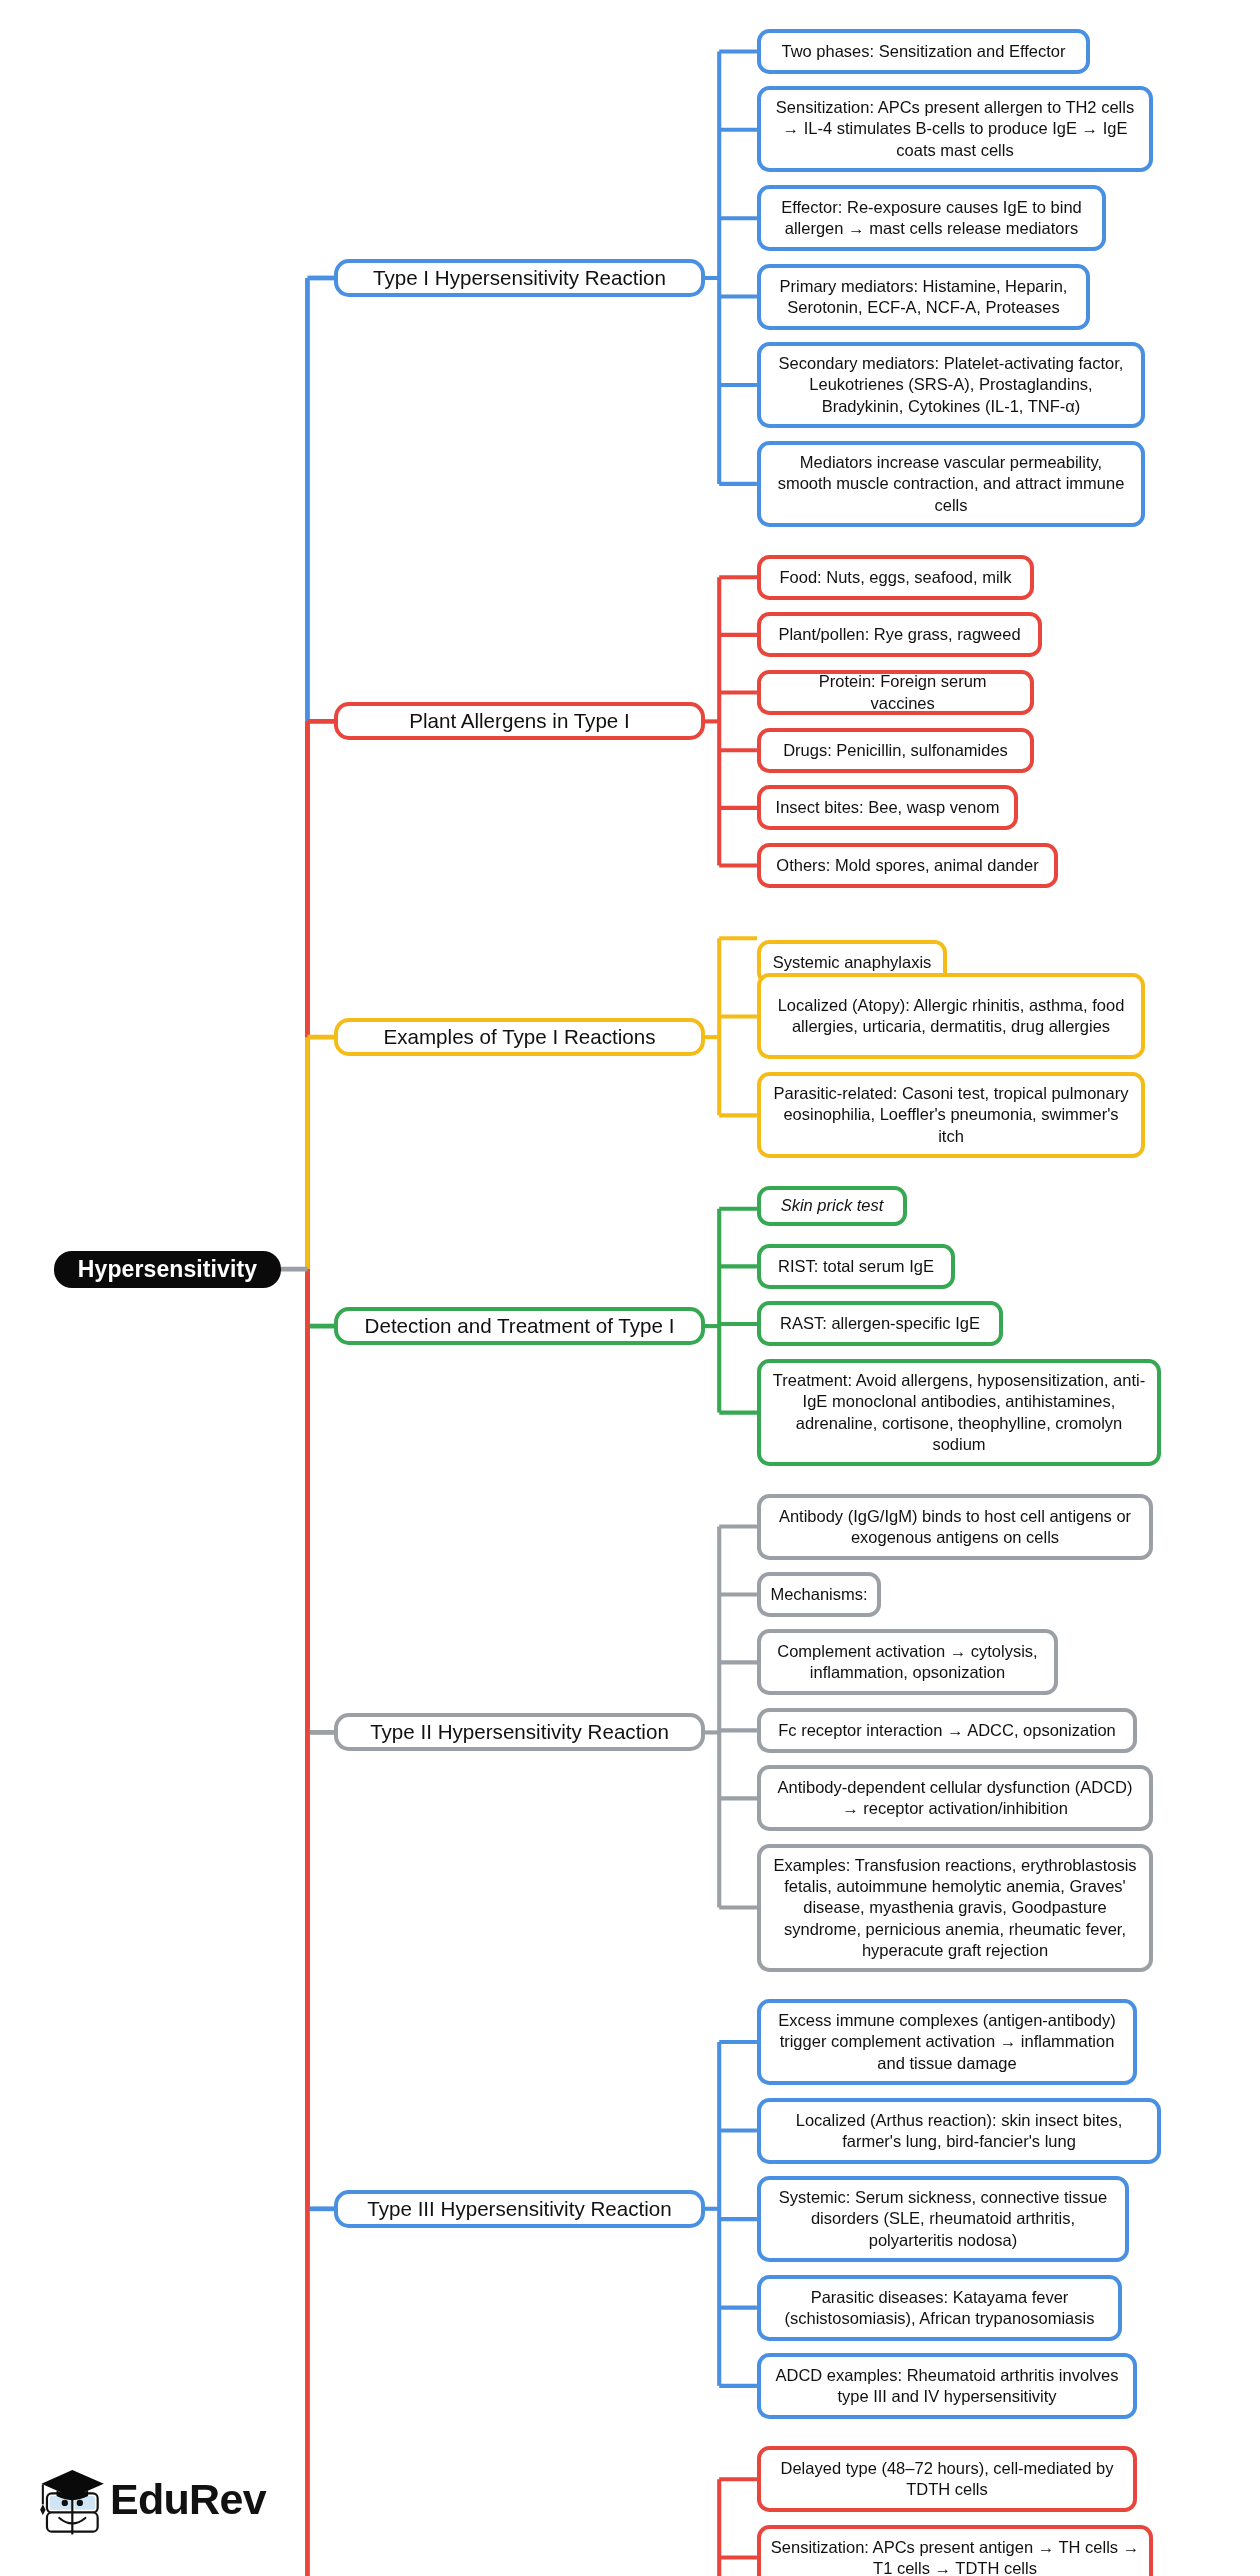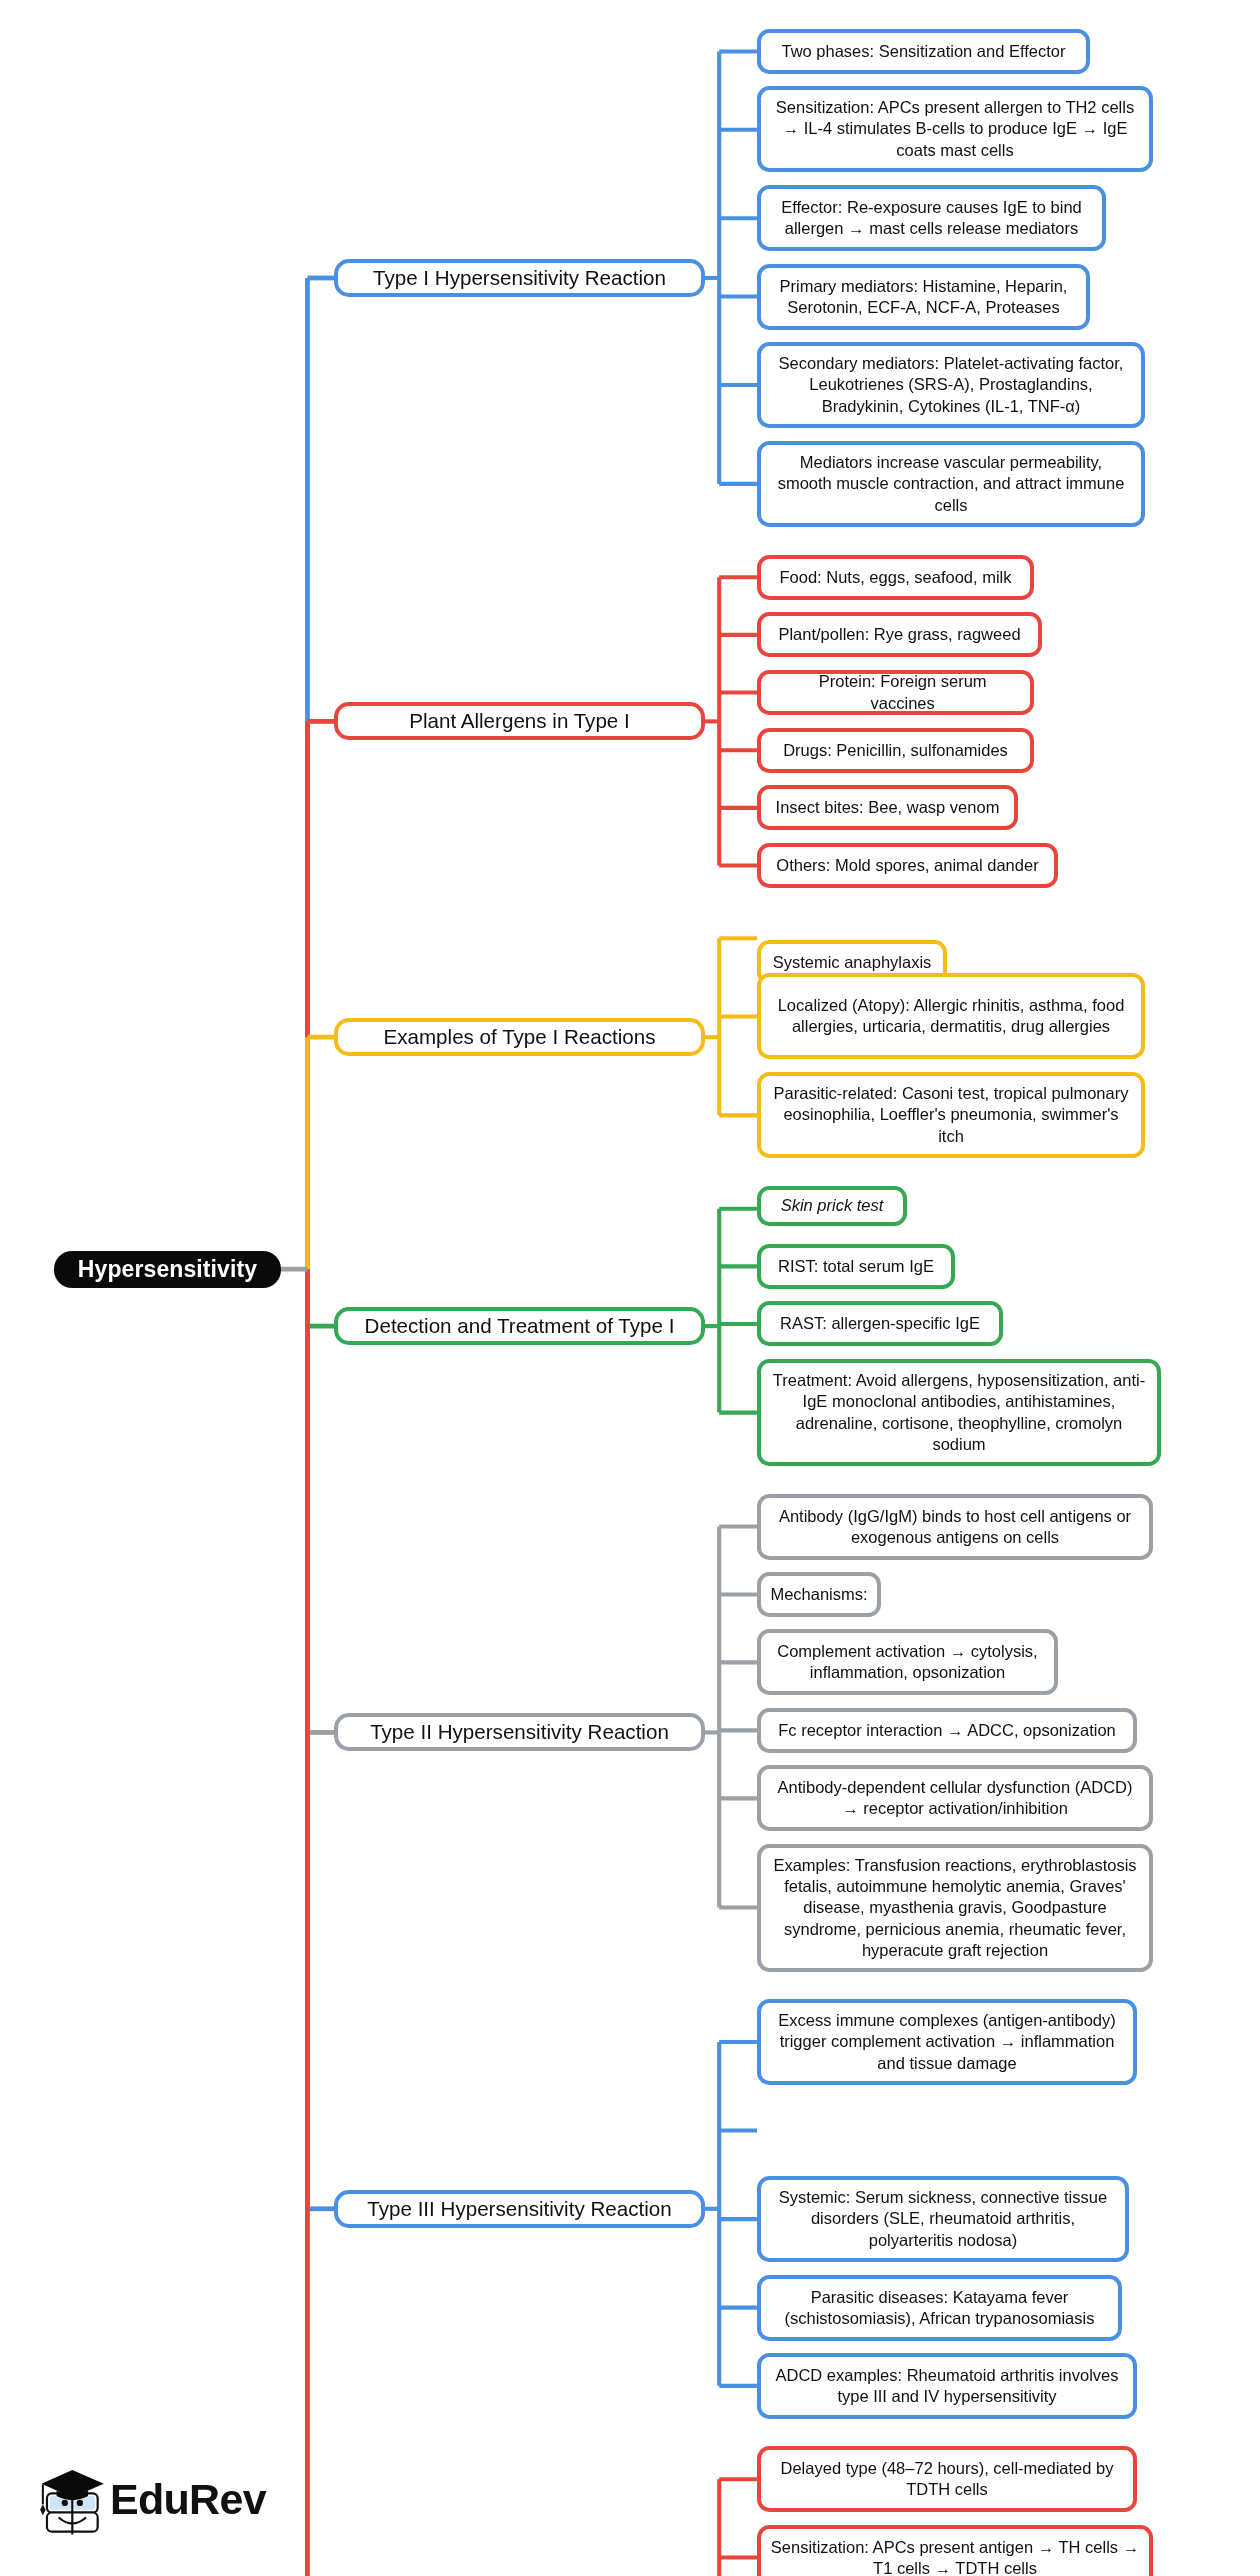--- a/index.html
+++ b/index.html
@@ -184,20 +184,21 @@
     <div class="node leaf c-green" style="left: 757px; top: 1359px; width: 404px; height: 107px; border-color: rgb(54, 168, 82);">Treatment: Avoid allergens, hyposensitization, anti-IgE monoclonal antibodies, antihistamines, adrenaline, cortisone, theophylline, cromolyn sodium</div>
     <div class="node branch c-gray" style="left: 334px; top: 1713px; width: 371px; height: 38px; border-color: rgb(154, 160, 166);">Type II Hypersensitivity Reaction</div>
     <div class="node leaf c-gray" style="left: 757px; top: 1494px; width: 396px; height: 66px; border-color: rgb(154, 160, 166);">Antibody (IgG/IgM) binds to host cell antigens or exogenous antigens on cells</div>
     <div class="node leaf c-gray" style="left: 757px; top: 1572px; width: 124px; height: 45px; border-color: rgb(154, 160, 166);">Mechanisms:</div>
     <div class="node leaf c-gray" style="left: 757px; top: 1629px; width: 301px; height: 66px; border-color: rgb(154, 160, 166);">Complement activation → cytolysis, inflammation, opsonization</div>
     <div class="node leaf c-gray" style="left: 757px; top: 1708px; width: 380px; height: 45px; border-color: rgb(154, 160, 166);">Fc receptor interaction → ADCC, opsonization</div>
     <div class="node leaf c-gray" style="left: 757px; top: 1765px; width: 396px; height: 66px; border-color: rgb(154, 160, 166);">Antibody-dependent cellular dysfunction (ADCD) → receptor activation/inhibition</div>
     <div class="node leaf c-gray" style="left: 757px; top: 1844px; width: 396px; height: 128px; border-color: rgb(154, 160, 166);">Examples: Transfusion reactions, erythroblastosis fetalis, autoimmune hemolytic anemia, Graves' disease, myasthenia gravis, Goodpasture syndrome, pernicious anemia, rheumatic fever, hyperacute graft rejection</div>
     <div class="node branch c-blue" style="left: 334px; top: 2190px; width: 371px; height: 38px; border-color: rgb(74, 144, 226);">Type III Hypersensitivity Reaction</div>
     <div class="node leaf c-blue" style="left: 757px; top: 1999px; width: 380px; height: 86px; border-color: rgb(74, 144, 226);">Excess immune complexes (antigen-antibody) trigger complement activation → inflammation and tissue damage</div>
+    <div class="node leaf c-blue" style="left: 757px; top: 2098px; width: 404px; height: 66px; border-color: rgb(74, 144, 226);">Localized (Arthus reaction): skin insect bites, farmer's lung, bird-fancier's lung</div>
     <div class="node leaf c-blue" style="left: 757px; top: 2176px; width: 372px; height: 86px; border-color: rgb(74, 144, 226);">Systemic: Serum sickness, connective tissue disorders (SLE, rheumatoid arthritis, polyarteritis nodosa)</div>
     <div class="node leaf c-blue" style="left: 757px; top: 2275px; width: 365px; height: 66px; border-color: rgb(74, 144, 226);">Parasitic diseases: Katayama fever (schistosomiasis), African trypanosomiasis</div>
     <div class="node leaf c-blue" style="left: 757px; top: 2353px; width: 380px; height: 66px; border-color: rgb(74, 144, 226);">ADCD examples: Rheumatoid arthritis involves type III and IV hypersensitivity</div>
     <div class="node leaf c-red" style="left: 757px; top: 2446px; width: 380px; height: 66px; border-color: rgb(232, 70, 60);">Delayed type (48–72 hours), cell-mediated by TDTH cells</div>
     <div class="node leaf c-red" style="left: 757px; top: 2525px; width: 396px; height: 66px; border-color: rgb(232, 70, 60);">Sensitization: APCs present antigen → TH cells → T1 cells → TDTH cells</div>
   </div>
 
 <div id="logo">
   <div class="mark">
     <svg viewBox="0 0 108 118" width="74" height="81" aria-hidden="true">

